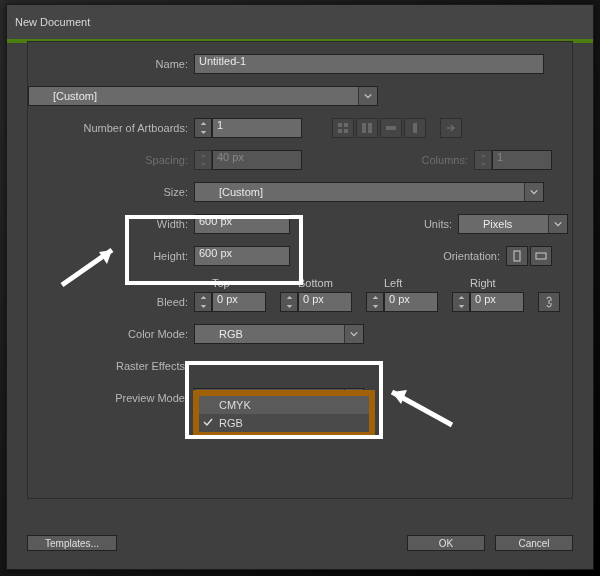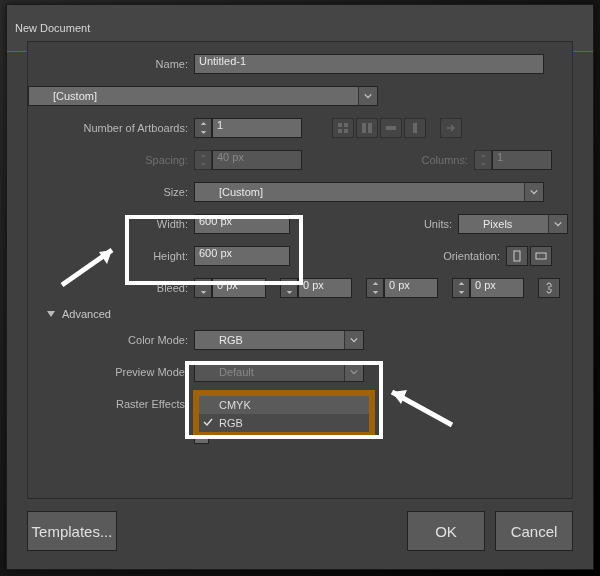--- a/index.html
+++ b/index.html
@@ -20,24 +20,24 @@
     left: 6px; top: 4px;
     width: 586px; height: 564px;
     background: #3f3f3f;
     border: 1px solid #1a1a1a;
     box-shadow: 0 0 8px rgba(0,0,0,0.6);
   }
   .titlebar {
     height: 22px;
     background: #454545;
     color: #d8d8d8;
-    padding: 12px 8px;
+    padding: 6px 8px;
     font-size: 11px;
     display: flex; align-items: center;
-    border-bottom: 1px solid #4d7c0f;
+    border-bottom: 4px solid #4d7c0f;
   }
   .panel {
     position: absolute;
     left: 20px; top: 36px; right: 20px;
     bottom: 70px;
     border: 1px solid #2b2b2b;
     background: #3f3f3f;
     padding: 10px 0 0 0;
   }
   .row {
@@ -111,25 +111,25 @@
     background: #6a6a6a; border: 1px solid #222;
     display: inline-block; margin-right: 6px;
     vertical-align: middle;
   }
   .footer {
     position: absolute;
     left: 20px; right: 20px; bottom: 18px;
     display: flex; align-items: center;
   }
   .btn {
-    height: 40px; min-width: 78px;
+    height: 16px; min-width: 78px;
     background: #5a5a5a;
     border: 1px solid #222;
     color: #e0e0e0;
-    font-size: 15px;
+    font-size: 10px;
     display: inline-flex; align-items: center; justify-content: center;
     box-sizing: border-box;
   }
   
   .white-box {
     position: absolute;
     border: 4px solid #fff;
     pointer-events: none;
     z-index: 50;
   }
@@ -303,20 +303,31 @@
             <rect x="3" y="1" width="6" height="10" fill="none" stroke="#ccc"></rect>
           </svg>
         </span>
       <span class="mini-btn" style="margin-right:20px;">
           <svg viewBox="0 0 12 12">
             <rect x="1" y="3" width="10" height="6" fill="none" stroke="#ccc"></rect>
           </svg>
         </span>
     </div>
 
+    <div class="row" style="height:14px;margin-bottom:0;">
+      <div class="label"></div>
+      <div style="width:18px;"></div>
+      <div style="width:72px;" class="hdr">Top</div>
+      <div style="width:14px;"></div>
+      <div style="width:72px;" class="hdr">Bottom</div>
+      <div style="width:14px;"></div>
+      <div style="width:72px;" class="hdr">Left</div>
+      <div style="width:14px;"></div>
+      <div style="width:72px;" class="hdr">Right</div>
+    </div>
 
     <div class="row">
       <div class="label">Bleed:</div>
       <div class="bleed-input">
         <div class="stepper">
             <div>
               <svg viewBox="0 0 10 6">
                 <path d="M1 5 L5 1 L9 5" fill="#bbb"></path>
               </svg>
             </div>
@@ -377,53 +388,47 @@
         <div class="input" style="width:54px"><span>0 px</span></div>
       </div>
       <div style="width:14px;"></div>
       <span class="mini-btn">
           <svg viewBox="0 0 12 12">
             <path d="M4 3 A2 2 0 0 1 8 3 L8 5 M4 9 A2 2 0 0 0 8 9 L8 7 M6 4 L6 8" stroke="#ccc" fill="none"></path>
           </svg>
         </span>
     </div>
 
-    <div class="adv-header">
-      <svg viewBox="0 0 10 10">
-          <path d="M1 2 L9 2 L5 8 Z" fill="#bbb"></path>
-        </svg>
-      <span>Advanced</span>
-    </div>
 
     <div class="row">
       <div class="label">Color Mode:</div>
       <div class="select" style="width:170px;">
         <span>RGB</span>
         <span class="caret">
             <svg viewBox="0 0 10 10">
               <path d="M1 3 L5 7 L9 3" fill="none" stroke="#ccc" stroke-width="1.5"></path>
             </svg>
           </span>
       </div>
     </div>
 
     <div class="row">
+      <div class="label">Raster Effects:</div>
+    </div>
+
+    <div class="row">
       <div class="label">Preview Mode:</div>
       <div class="select dim" style="width:170px;">
         <span>Default</span>
         <span class="caret">
             <svg viewBox="0 0 10 10">
               <path d="M1 3 L5 7 L9 3" fill="none" stroke="#999" stroke-width="1.5"></path>
             </svg>
           </span>
       </div>
-    </div>
-
-    <div class="row">
-      <div class="label">Raster Effects:</div>
     </div>
 
     <div class="row">
       <div class="label"></div>
       <span class="checkbox"></span>
     </div>
 
   </div>
 
   <div class="footer">

